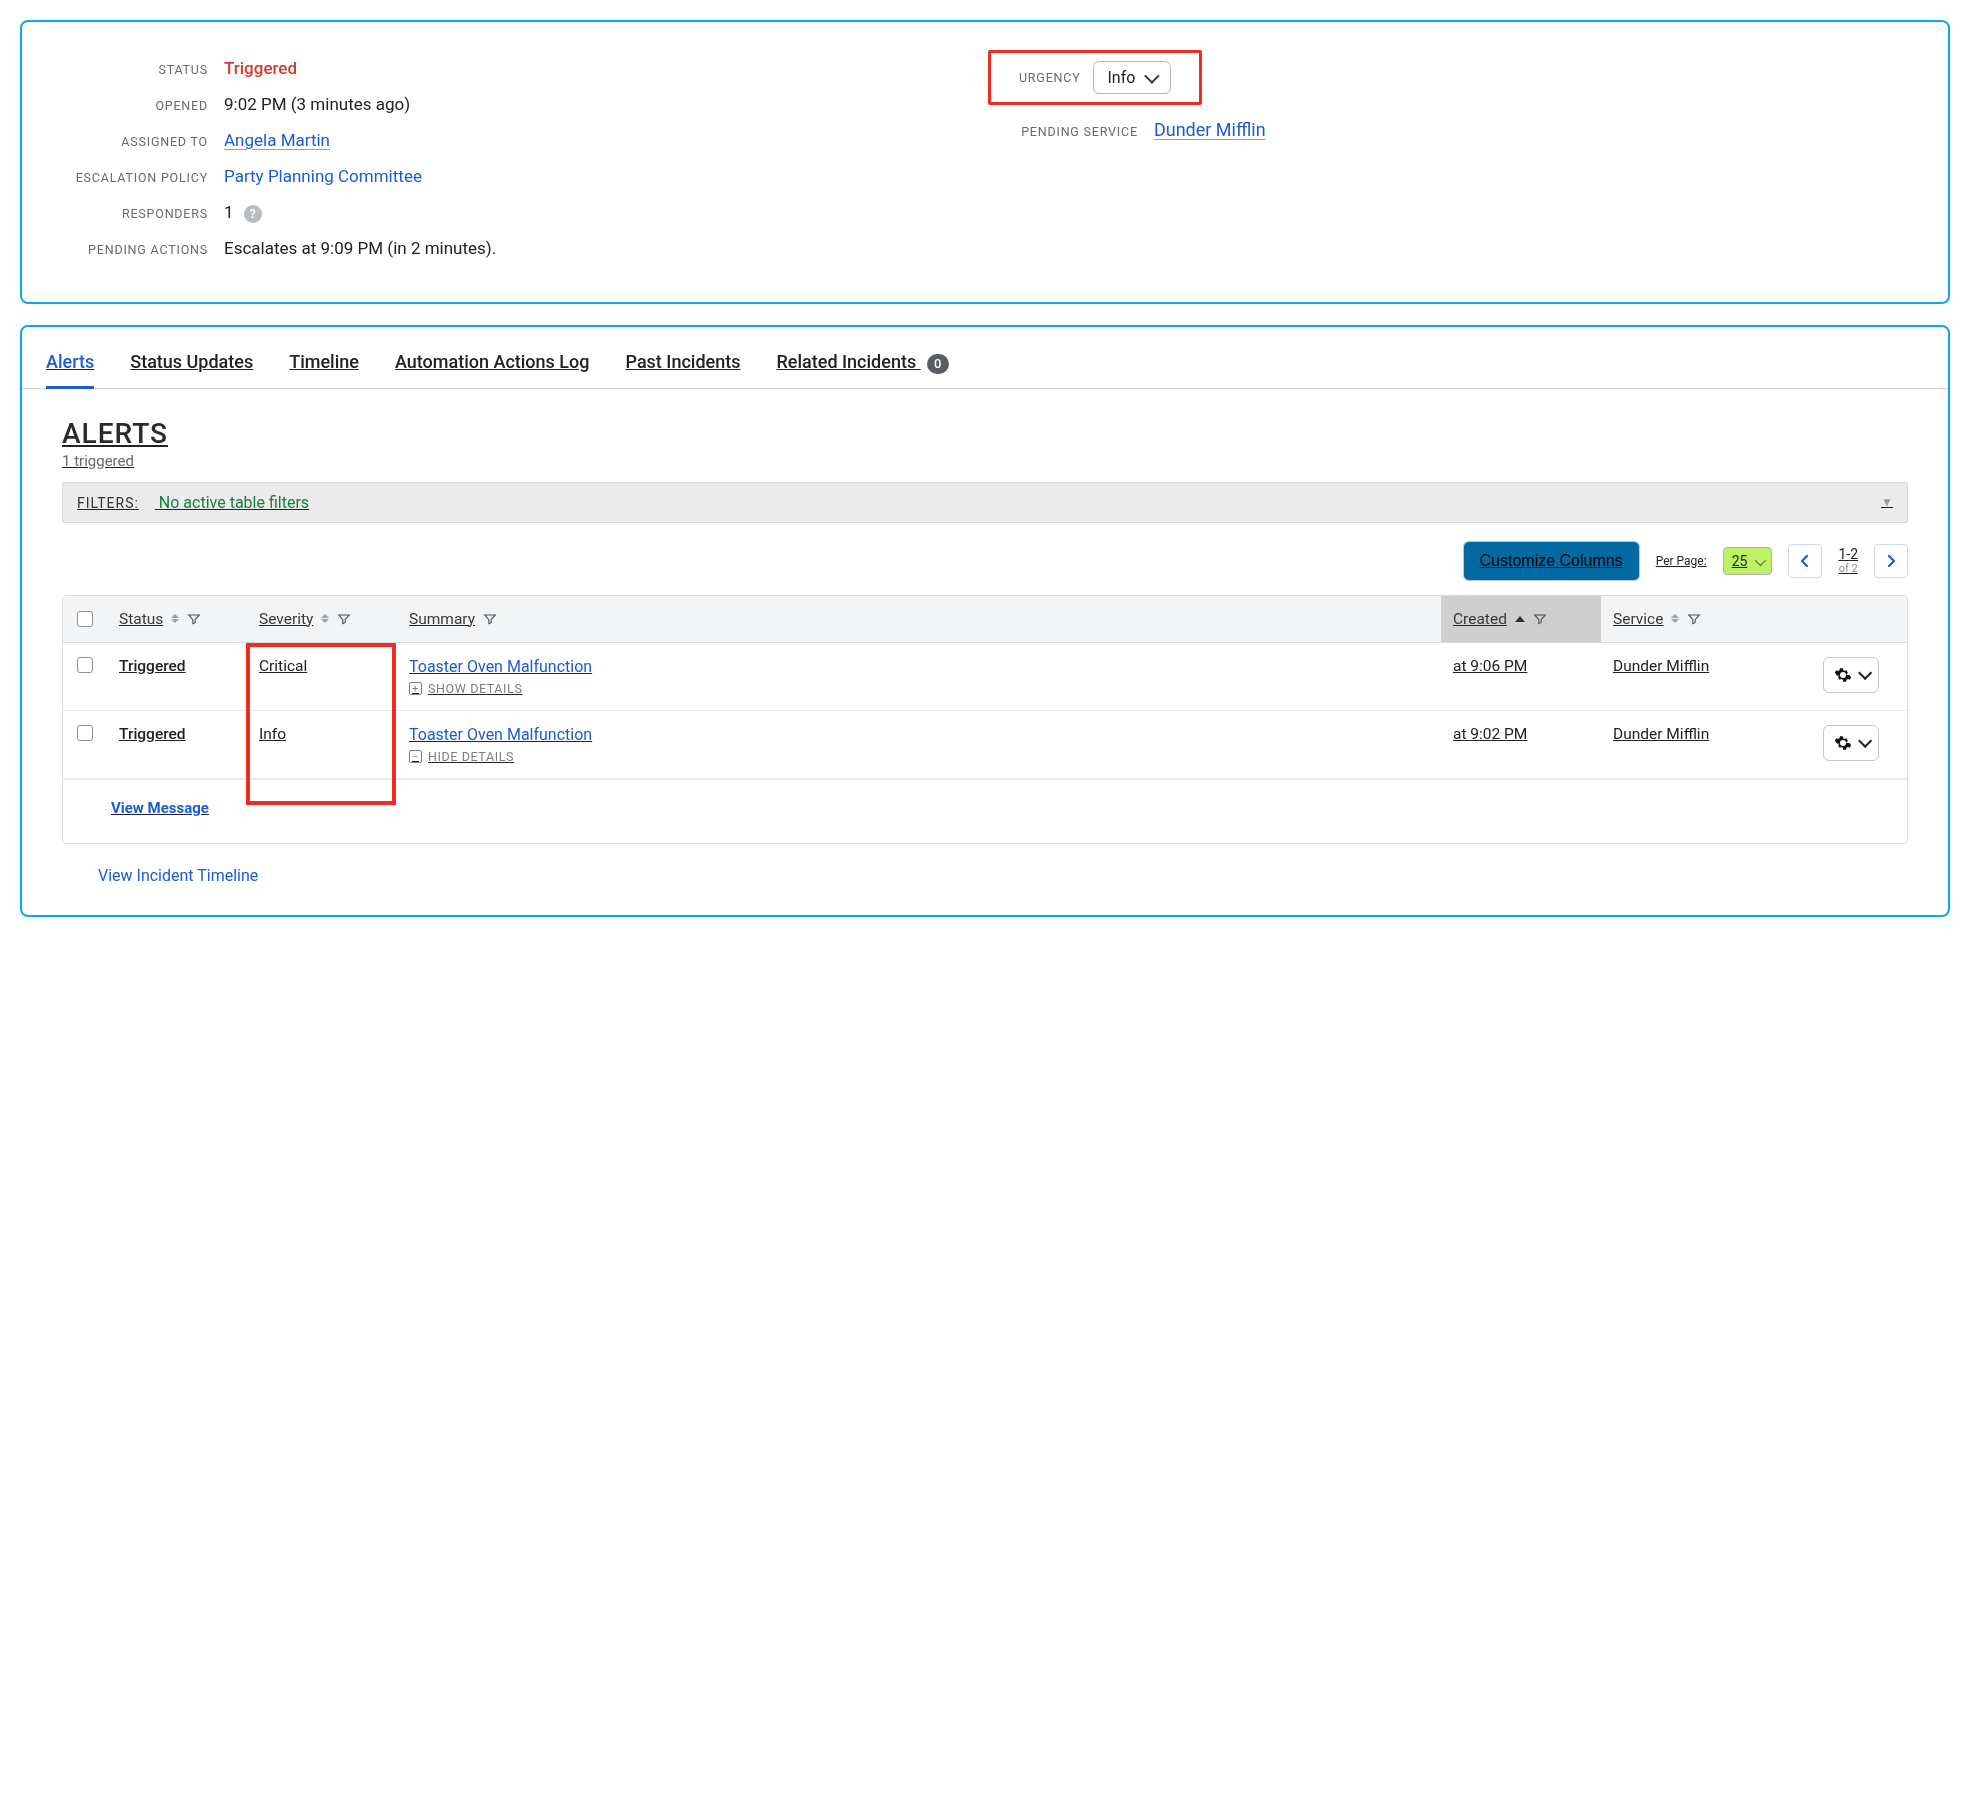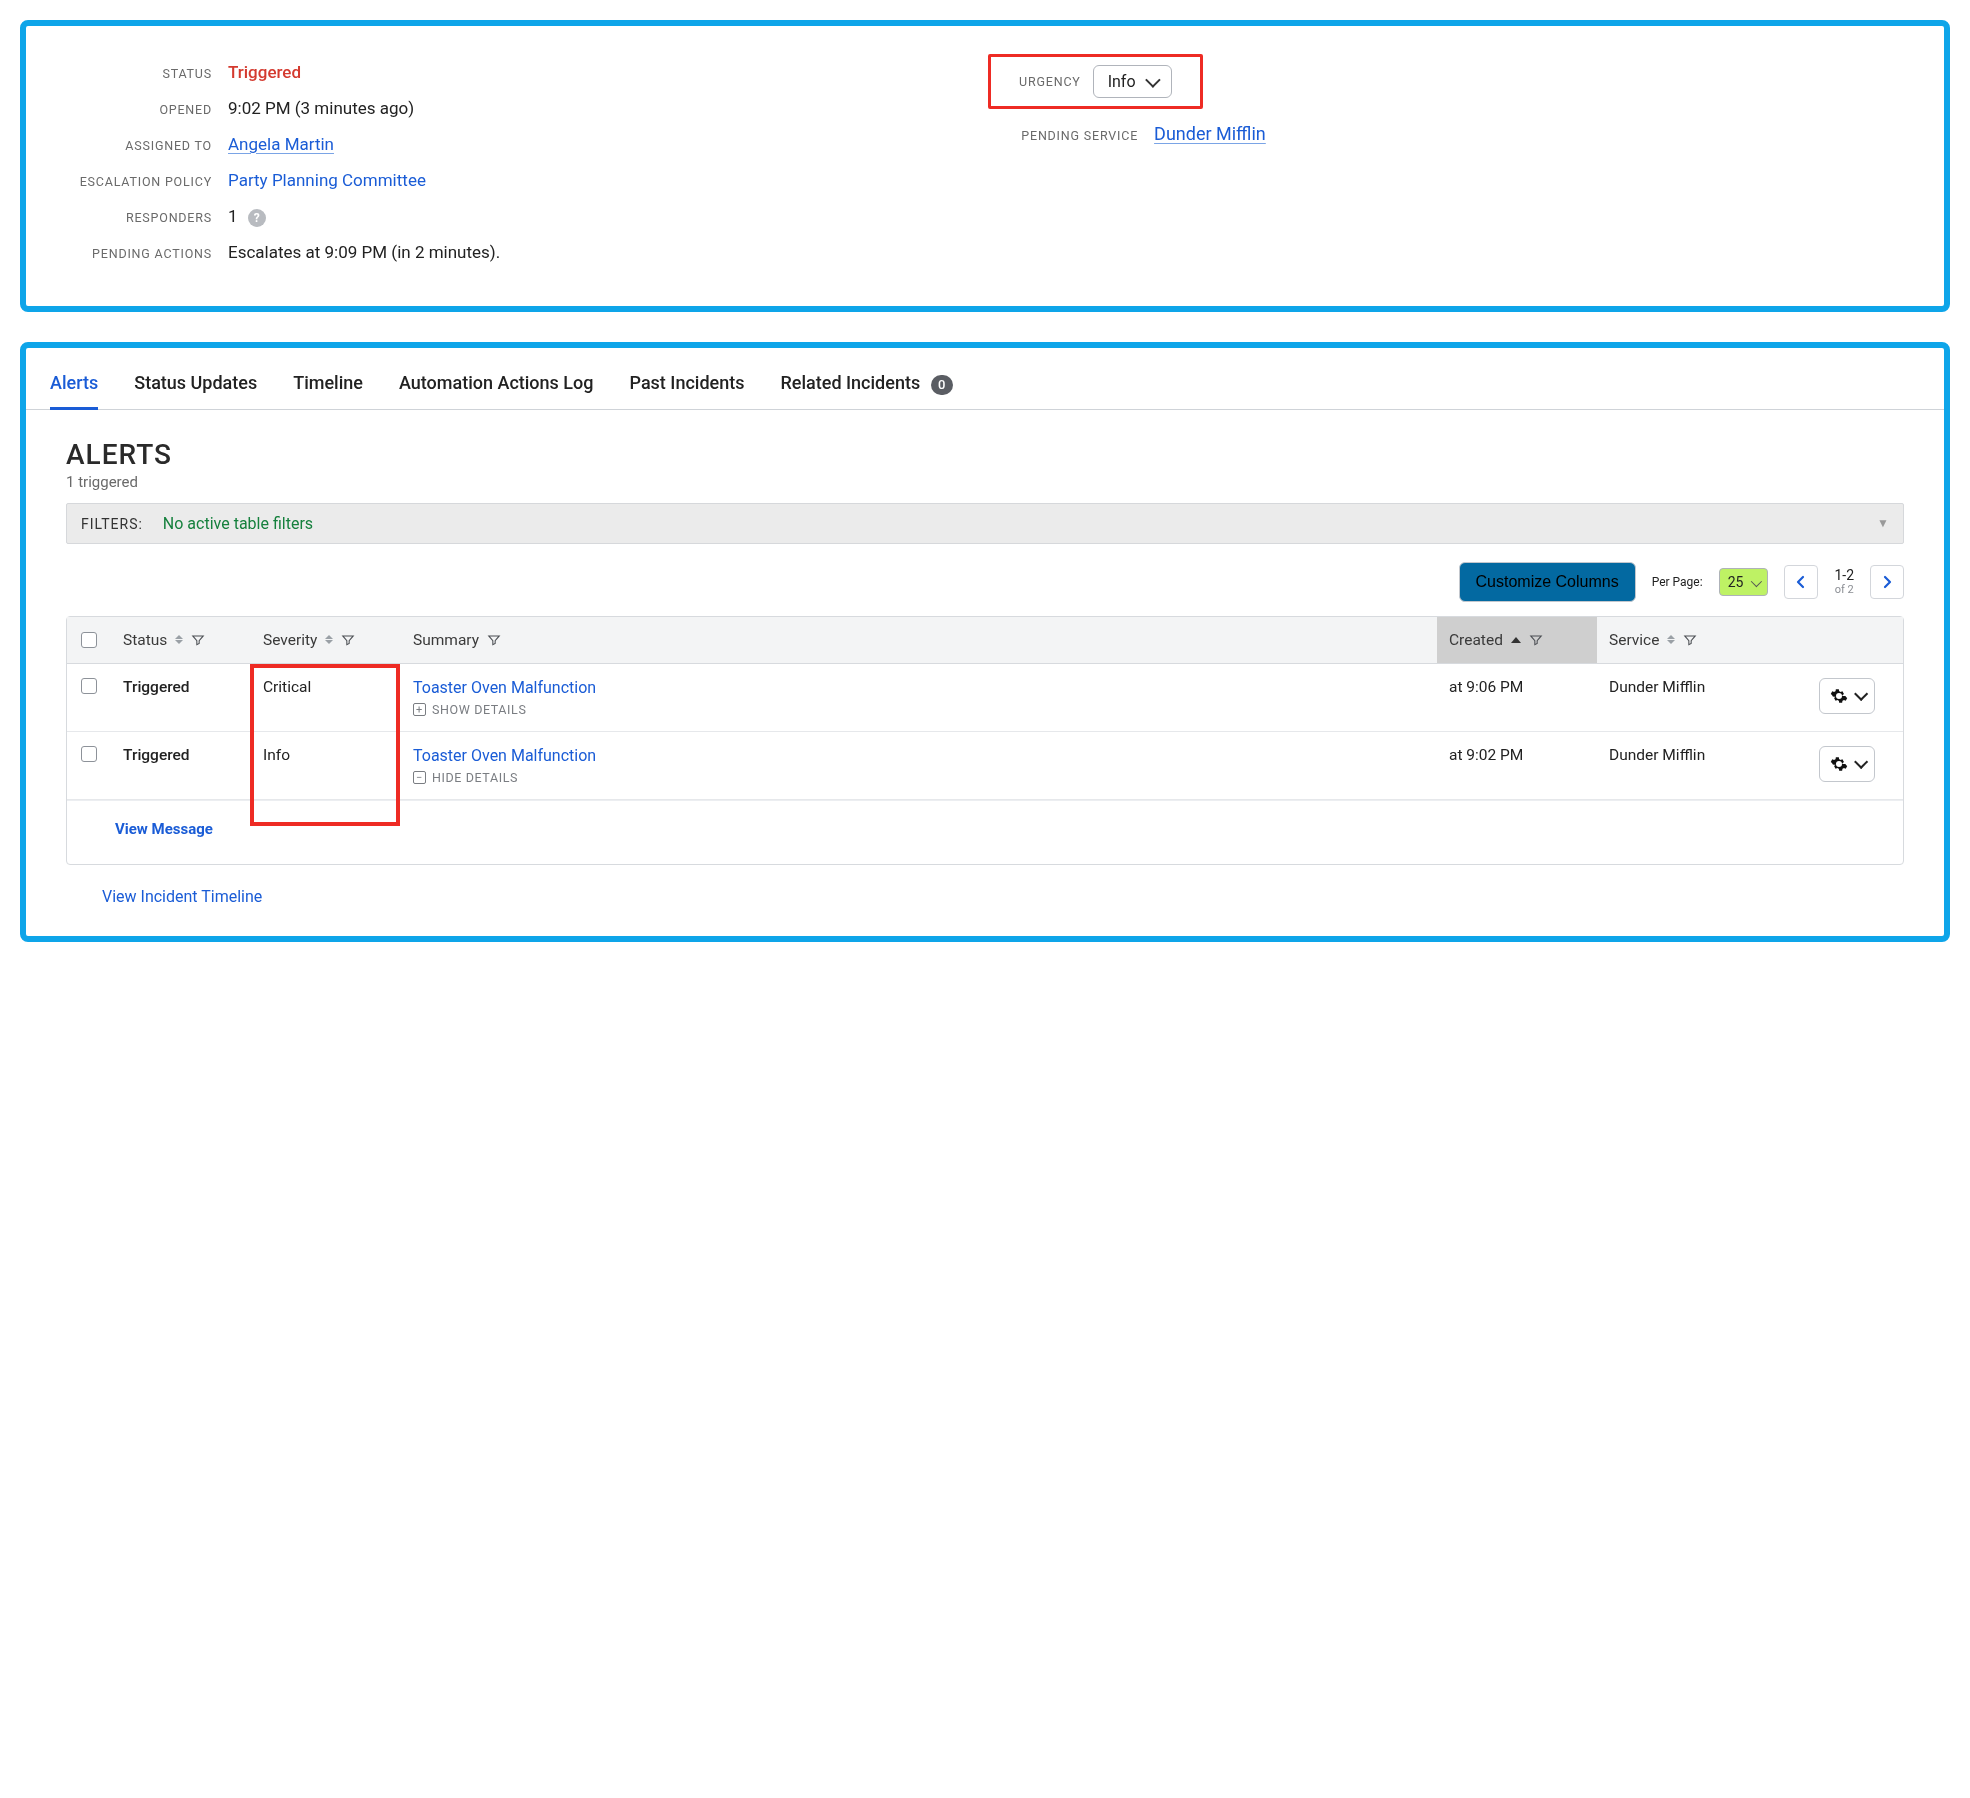--- a/index.html
+++ b/index.html
@@ -4,24 +4,24 @@
 <style>
   * { box-sizing: border-box; margin: 0; padding: 0; }
   body {
     font-family: -apple-system, BlinkMacSystemFont, "Segoe UI", Roboto, "Helvetica Neue", Arial, sans-serif;
     background: #fff;
     color: #222;
     font-size: 16px;
     padding: 20px;
   }
   .card {
-    border: 6px solid #0ea5e9;
+    border: 2px solid #0ea5e9;
     border-radius: 8px;
     background: #fff;
-    margin-bottom: 30px;
+    margin-bottom: 21px;
   }
   .incident-card { padding: 28px 36px; }
   .incident-cols { display: flex; gap: 40px; }
   .incident-left { flex: 0 0 48%; }
   .incident-right { flex: 1; }
   .row { display: flex; align-items: baseline; margin: 8px 0; min-height: 28px; }
   .row .label {
     flex: 0 0 150px;
     text-align: right;
     margin-right: 16px;
@@ -52,21 +52,21 @@
     border-radius:6px;
     padding: 6px 14px;
     font-size:16px;
     display:inline-flex; align-items:center; gap:10px;
     cursor:pointer;
   }
   .chev-down::after { content:""; display:inline-block; width:9px; height:9px; border-right:2px solid #333; border-bottom:2px solid #333; transform: rotate(45deg) translateY(-2px); }
   .impacted-row { margin-top: 14px; display:flex; align-items:baseline; }
   .impacted-row .label { width:150px; text-align:right; margin-right:16px; color:#6a6a6a; font-size:12.5px; letter-spacing:0.8px; }
   
-  .tabs-card { padding: 0 0 30px 0; }
+  .tabs-card { padding: 0 0 30px 0; text-decoration: underline; }
   .tabs { display:flex; gap:36px; border-bottom:1px solid #cfd3d8; padding: 16px 24px 0 24px; }
   .tab { padding: 8px 0 14px 0; font-size:18px; font-weight:500; color:#222; cursor:pointer; position:relative; }
   .tab.active { color:#1a5cd6; }
   .tab.active::after { content:""; position:absolute; left:0; right:0; bottom:-1px; height:3px; background:#1a5cd6; }
   .badge-count { display:inline-flex; align-items:center; justify-content:center; background:#5a5d63; color:#fff; border-radius:999px; min-width:22px; height:20px; font-size:13px; padding:0 7px; margin-left:6px; }
   
   .alerts-body { padding: 28px 40px 0 40px; }
   .alerts-title { font-size:28px; letter-spacing:1px; font-weight:500; color:#2a2a2a; }
   .alerts-sub { color:#6a6a6a; font-size:15px; margin-top:2px; }
   .filters-bar {

